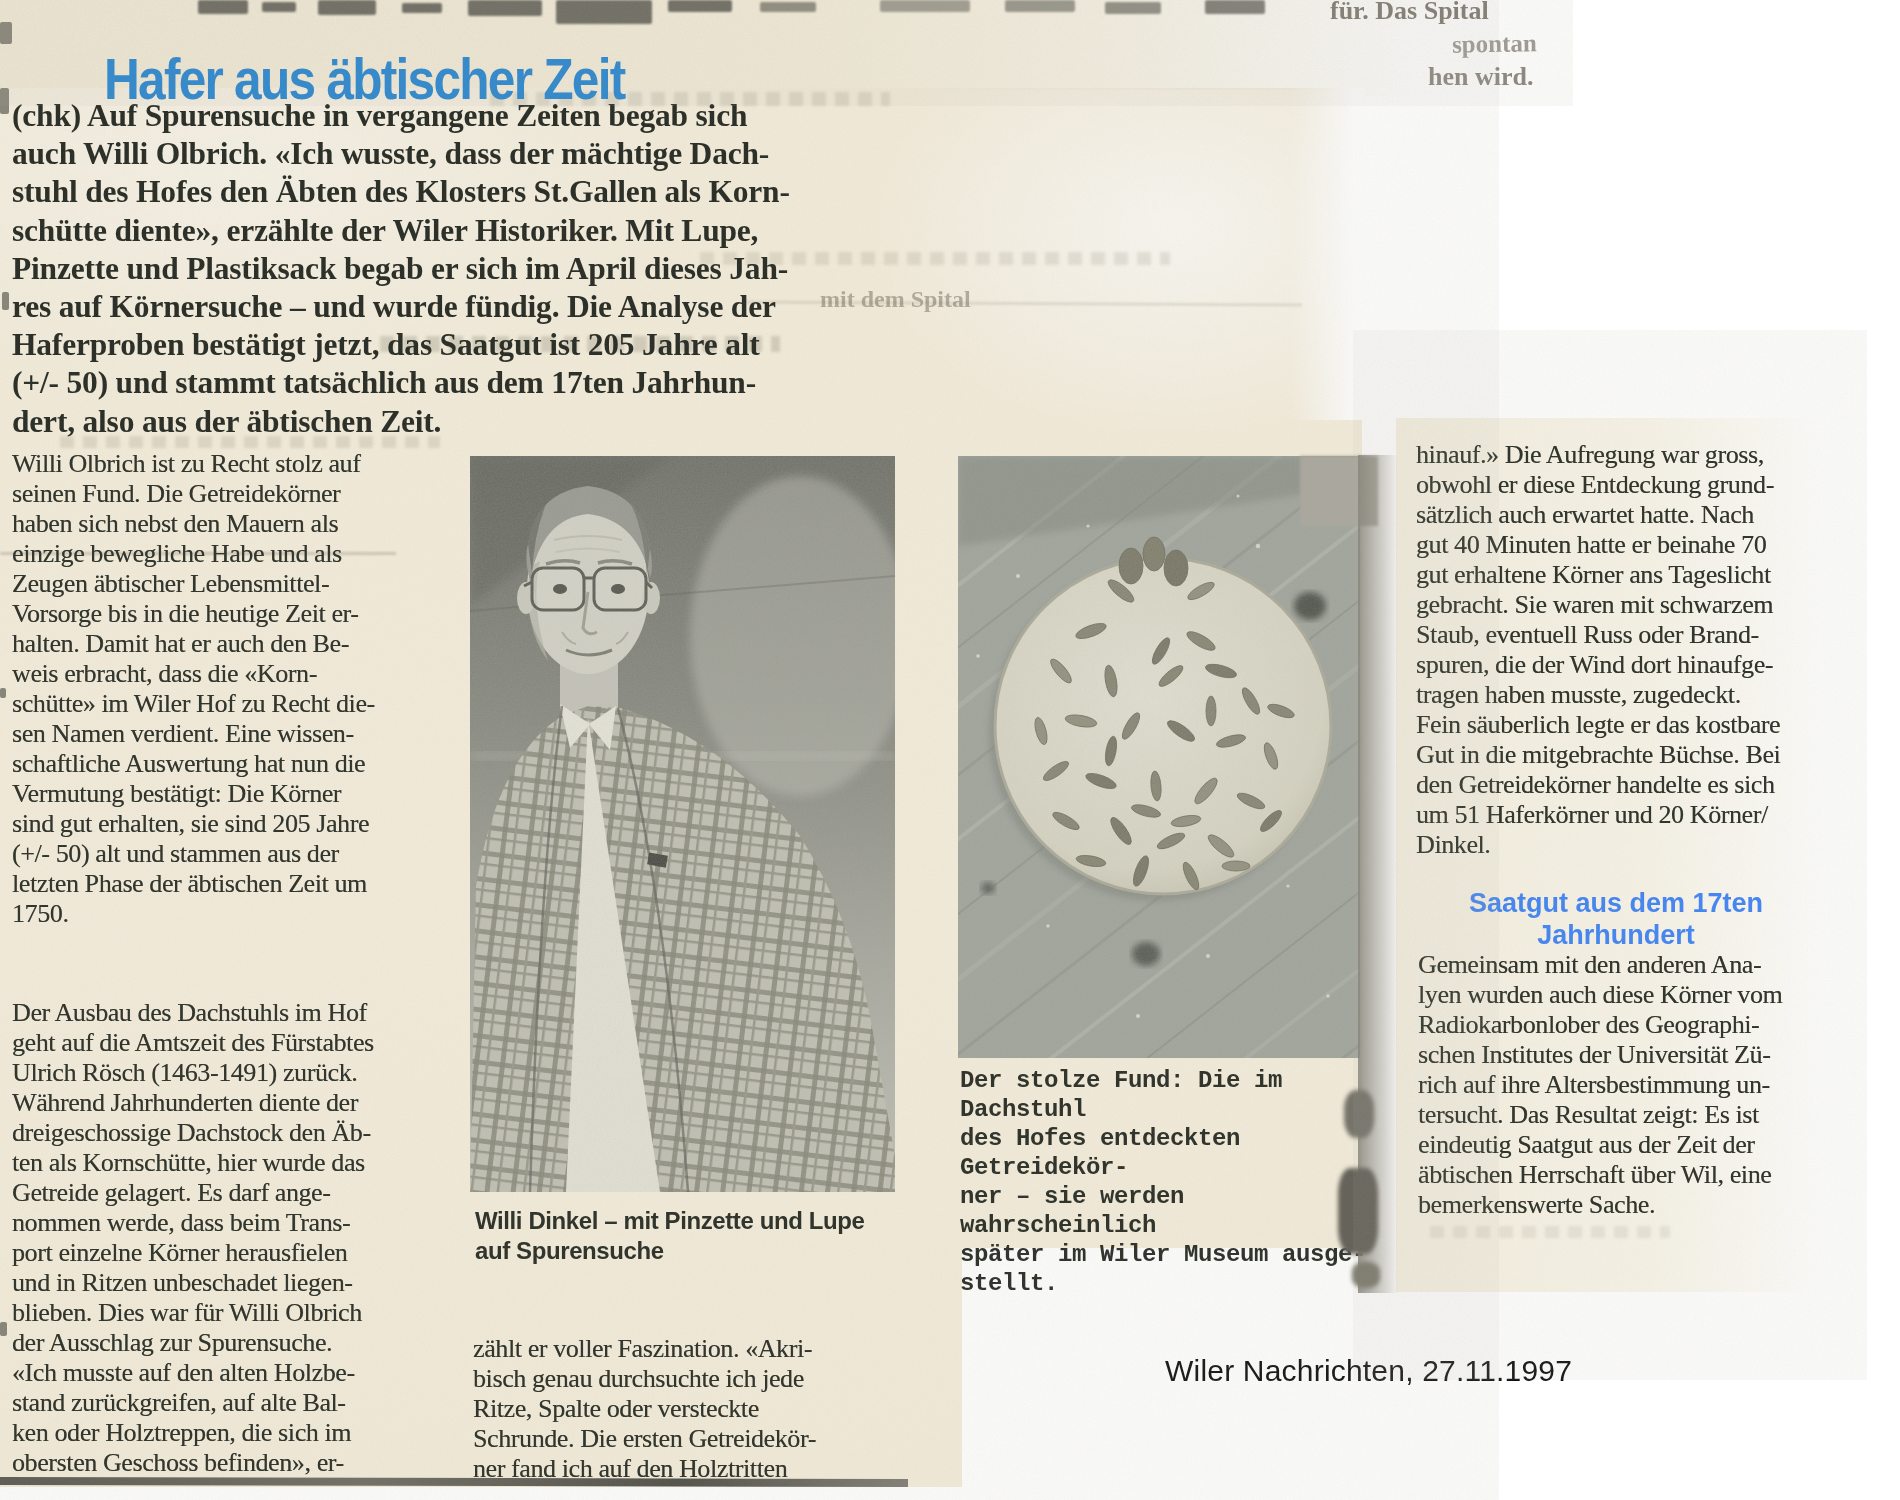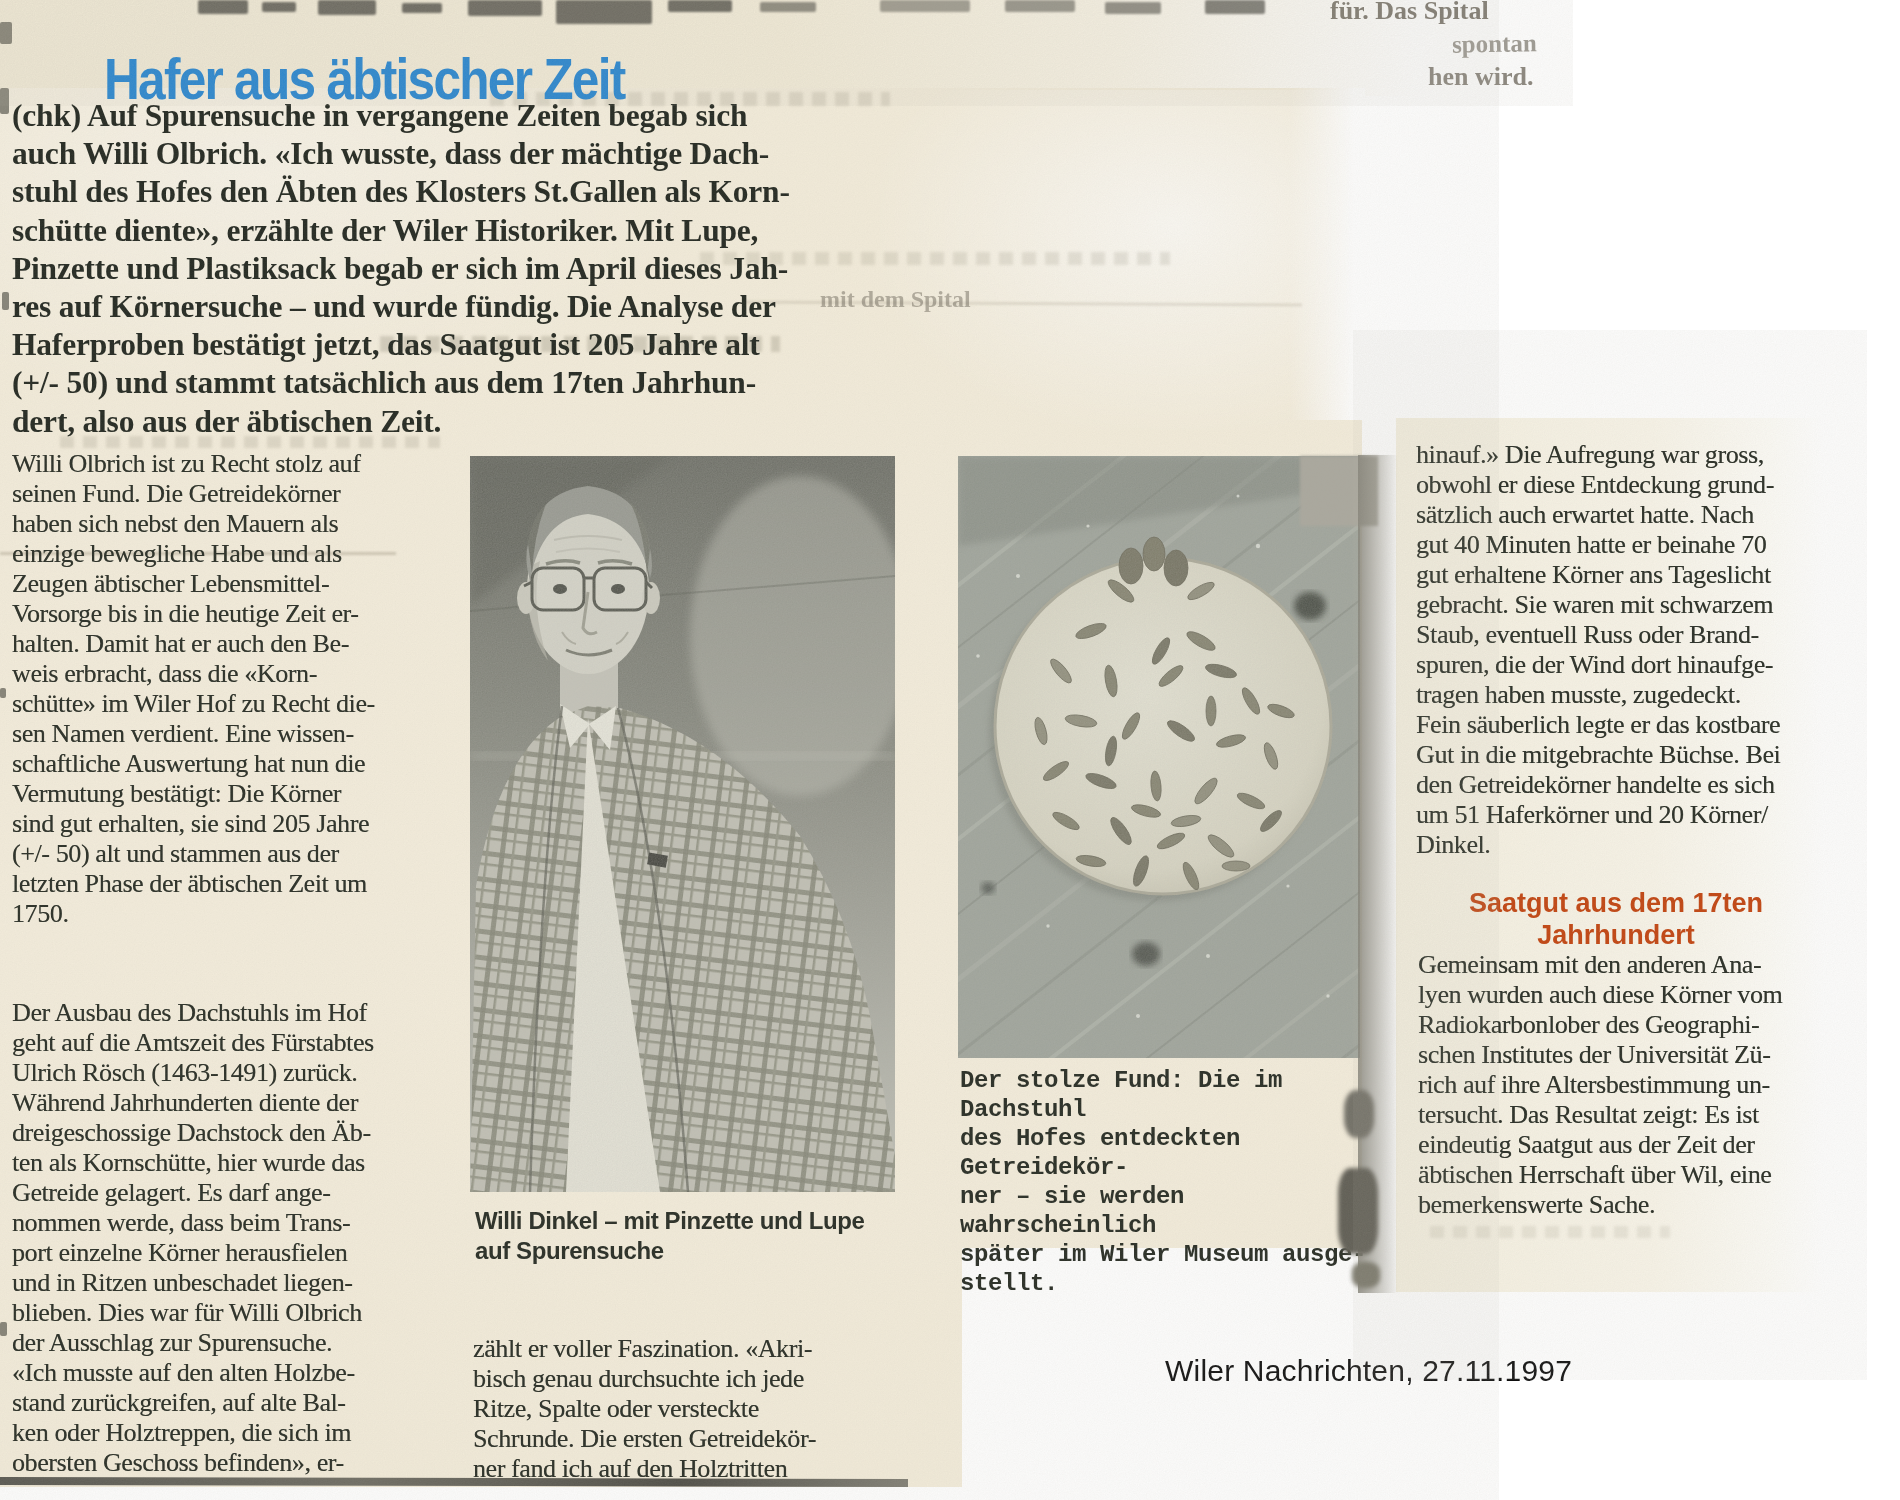--- a/index.html
+++ b/index.html
@@ -35,21 +35,21 @@
 
   
   .headline{left:104px;top:8px;font-family:"Liberation Sans","DejaVu Sans",sans-serif;font-weight:700;
     font-size:57px;letter-spacing:-2px;color:var(--headline-blue,#1d82d2);
     transform:scaleX(.87);transform-origin:left top;white-space:nowrap;}
   .lead{left:12px;top:97px;width:885px;font-weight:700;font-size:31.5px;line-height:38.2px;
     color:#1e231c;white-space:pre-line;letter-spacing:-.2px;}
   .bodytext{font-size:26px;line-height:30px;color:var(--ink,#262b22);white-space:pre-line;
     letter-spacing:-.4px;text-shadow:.25px 0 0 rgba(38,43,34,.55);}
   .col1-p1{left:12px;top:449px;width:436px;}
-  .subhead-sans{font-family:"Liberation Sans","DejaVu Sans",sans-serif;font-weight:700;color:#c2410c;
+  .subhead-sans{font-family:"Liberation Sans","DejaVu Sans",sans-serif;font-weight:700;color:#3b82f6;
     text-align:center;white-space:pre-line;}
   .subhead1{left:12px;top:944px;width:436px;font-size:27px;}
   .col1-p2{left:12px;top:998px;width:436px;}
   .col2-p{left:473px;top:1294px;width:402px;margin-top:40px;}
   .col3-p1{left:1416px;top:440px;width:400px;}
   .subhead3{left:1416px;top:860px;width:400px;font-size:27px;line-height:32px;}
   .col3-p2{left:1418px;top:938px;width:400px;margin-top:12px;}
   .caption{font-family:"Liberation Sans","DejaVu Sans",sans-serif;font-weight:700;color:#232820;
     white-space:pre-line;letter-spacing:-.4px;}
   .caption1{left:475px;top:1206px;width:440px;font-size:24px;line-height:30px;}

